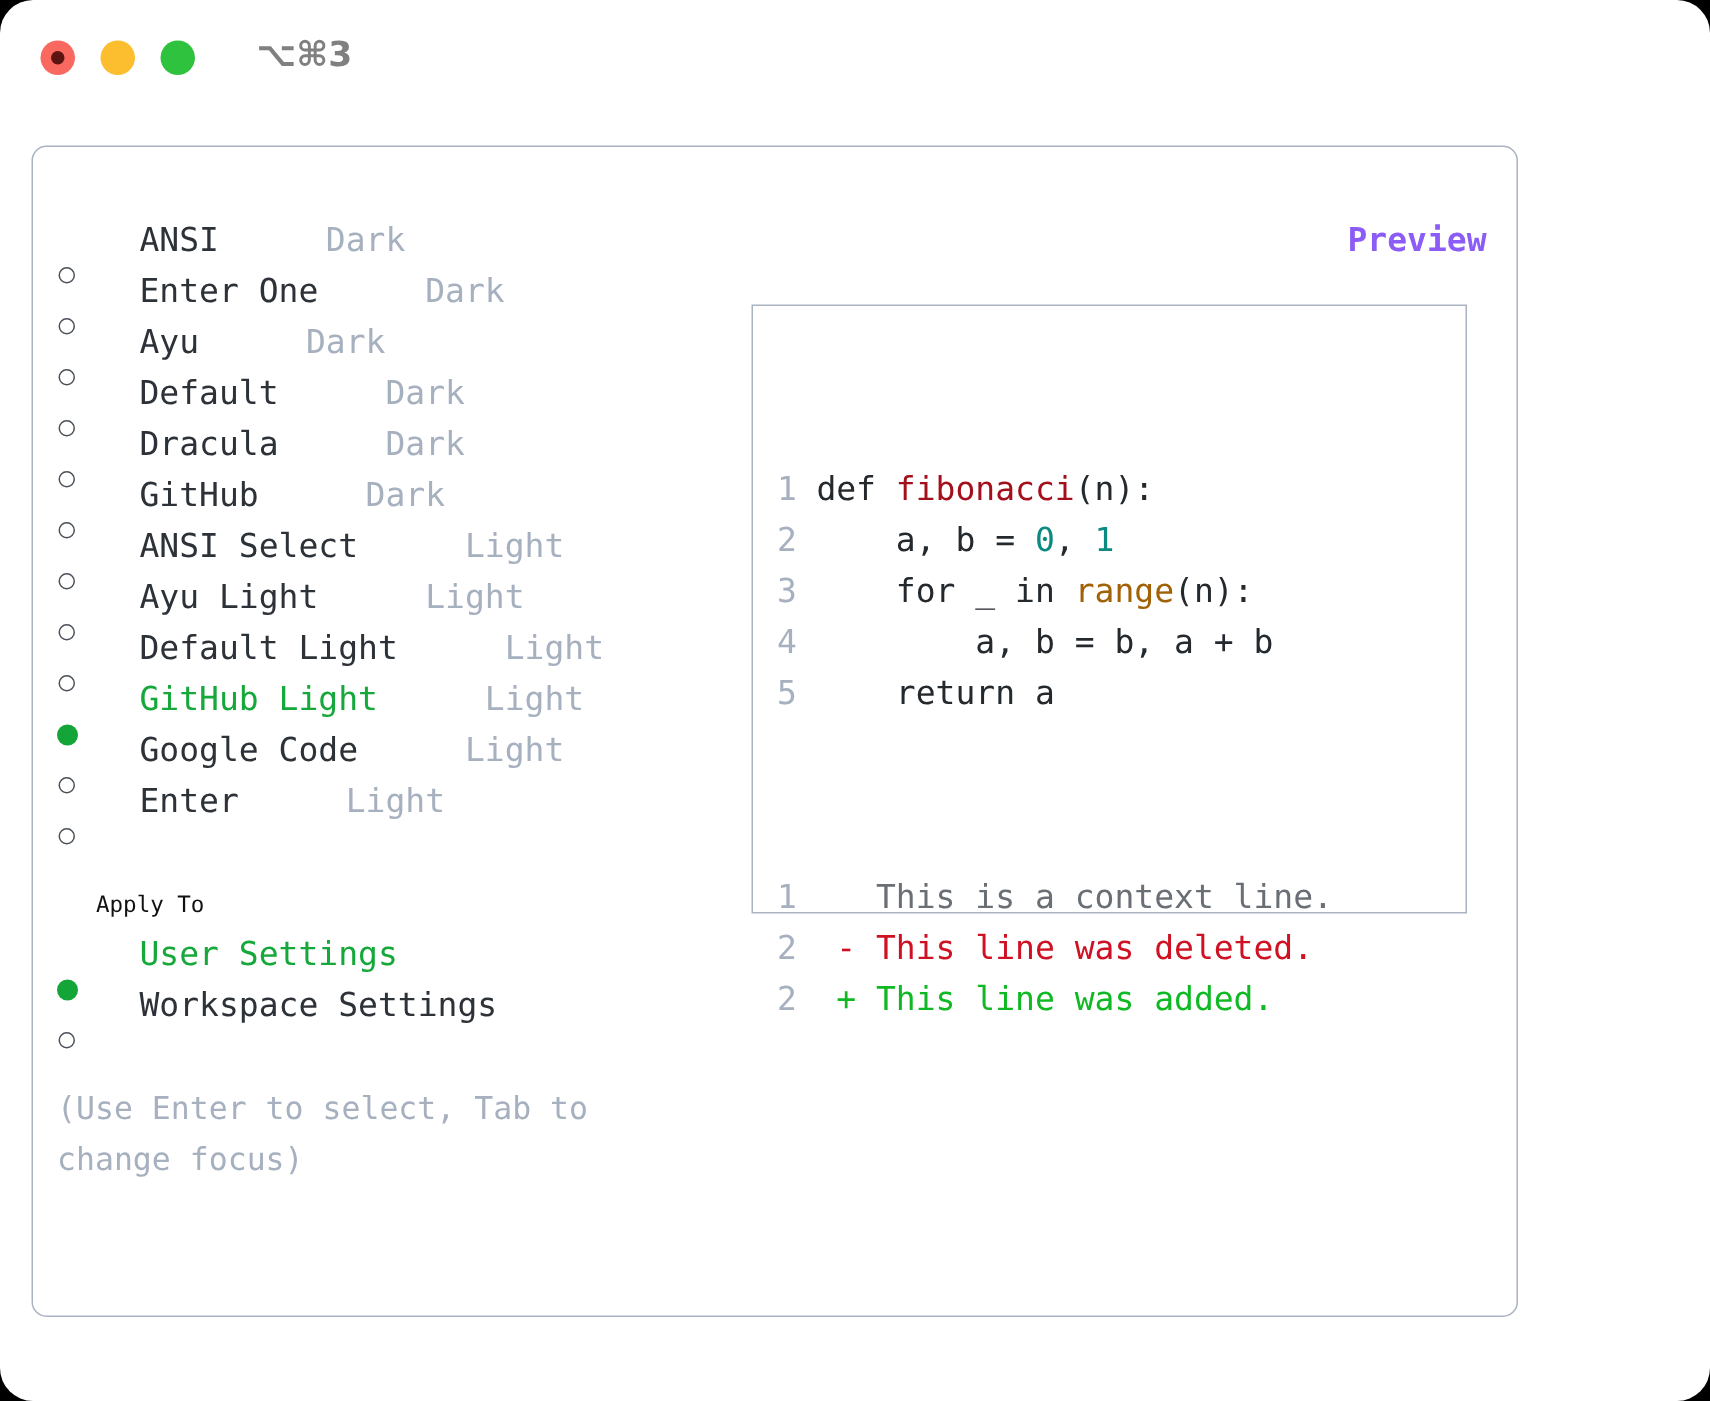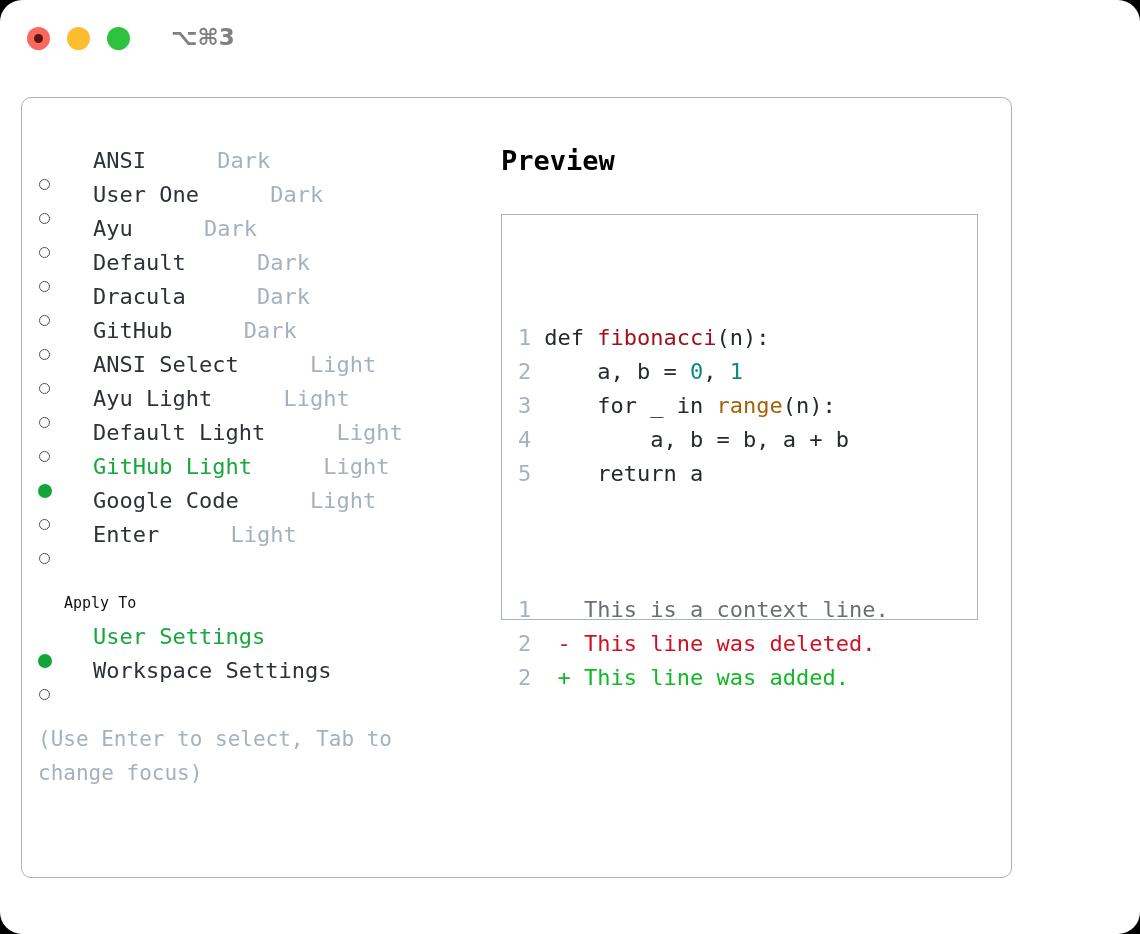--- a/index.html
+++ b/index.html
@@ -161,29 +161,30 @@
   }
 
   
   .right-col {
     position: absolute;
     left: 479px;
     top: 46px;
     width: 490px;
   }
   .preview-title {
-    font-size: 27px;
+    font-size: 22px;
     font-weight: bold;
-    color: #000000;
-    line-height: 34px;
-    white-space: pre;
+    color: #8b5cf6;
+    line-height: 34px;
+    white-space: pre;
+    text-align: right;
   }
 
   .preview-box {
-    margin-top: 36px;
+    margin-top: 25px;
     width: 477px;
     height: 406px;
     border: 1.5px solid #a9b3c2;
     box-sizing: border-box;
     background: #ffffff;
     position: relative;
   }
 
   .code {
     position: absolute;
@@ -225,21 +226,21 @@
     <div class="shortcut">⌥⌘3</div>
   </div>
 
   <div class="panel">
 
     <div class="left-col">
 
 
       <div id="theme-list">
           <div class="opt-row"><span class="marker"><span class="dot-hollow"></span></span><span class="opt-label">ANSI</span><span> </span><span class="opt-tag">Dark</span></div>
-          <div class="opt-row"><span class="marker"><span class="dot-hollow"></span></span><span class="opt-label">User One</span><span> </span><span class="opt-tag">Dark</span></div>
+          <div class="opt-row"><span class="marker"><span class="dot-hollow"></span></span><span class="opt-label">Enter One</span><span> </span><span class="opt-tag">Dark</span></div>
           <div class="opt-row"><span class="marker"><span class="dot-hollow"></span></span><span class="opt-label">Ayu</span><span> </span><span class="opt-tag">Dark</span></div>
           <div class="opt-row"><span class="marker"><span class="dot-hollow"></span></span><span class="opt-label">Default</span><span> </span><span class="opt-tag">Dark</span></div>
           <div class="opt-row"><span class="marker"><span class="dot-hollow"></span></span><span class="opt-label">Dracula</span><span> </span><span class="opt-tag">Dark</span></div>
           <div class="opt-row"><span class="marker"><span class="dot-hollow"></span></span><span class="opt-label">GitHub</span><span> </span><span class="opt-tag">Dark</span></div>
           <div class="opt-row"><span class="marker"><span class="dot-hollow"></span></span><span class="opt-label">ANSI Select</span><span> </span><span class="opt-tag">Light</span></div>
           <div class="opt-row"><span class="marker"><span class="dot-hollow"></span></span><span class="opt-label">Ayu Light</span><span> </span><span class="opt-tag">Light</span></div>
           <div class="opt-row"><span class="marker"><span class="dot-hollow"></span></span><span class="opt-label">Default Light</span><span> </span><span class="opt-tag">Light</span></div>
           <div class="opt-row selected"><span class="marker on"><span class="dot-filled"></span></span><span class="opt-label">GitHub Light</span><span> </span><span class="opt-tag">Light</span></div>
           <div class="opt-row"><span class="marker"><span class="dot-hollow"></span></span><span class="opt-label">Google Code</span><span> </span><span class="opt-tag">Light</span></div>
           <div class="opt-row"><span class="marker"><span class="dot-hollow"></span></span><span class="opt-label">Enter</span><span> </span><span class="opt-tag">Light</span></div>

